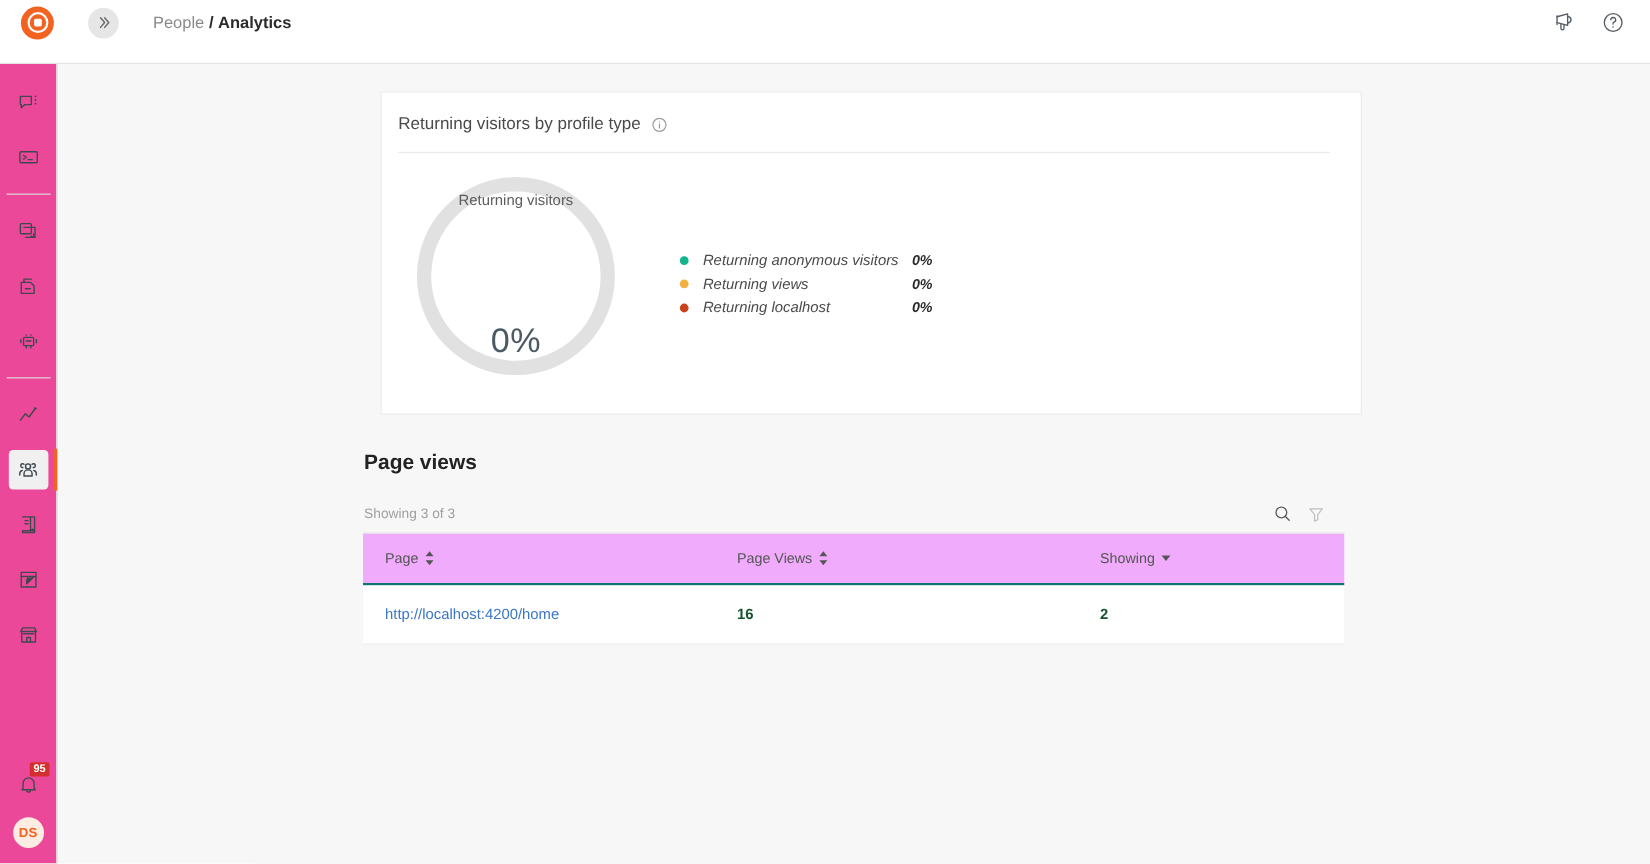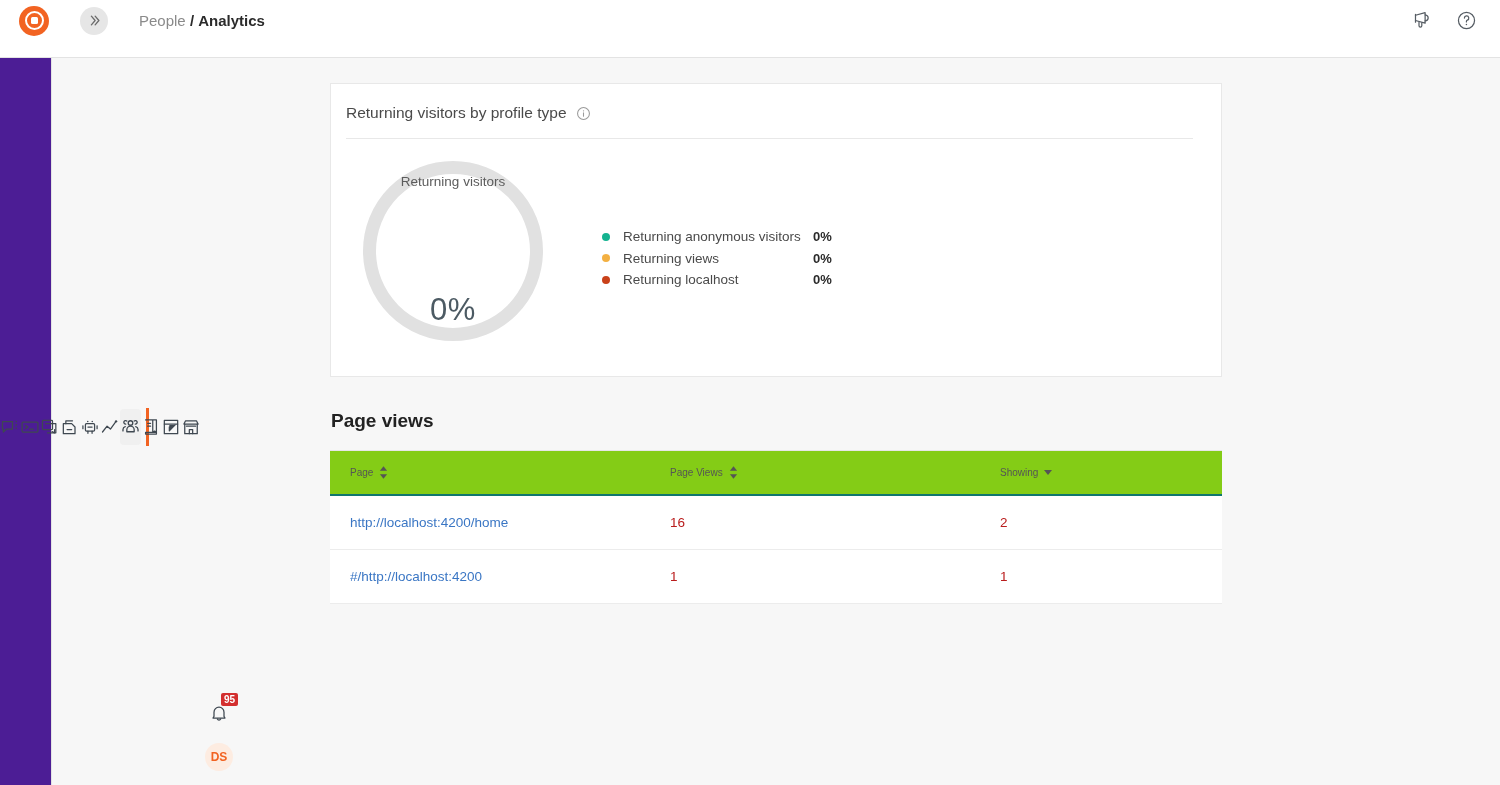--- a/index.html
+++ b/index.html
@@ -46,23 +46,23 @@
   .topbar-spacer { flex: 1 1 auto; }
   .topbar-icons { display: flex; align-items: center; gap: 20px; }
   .topbar-icon { width: 24px; height: 24px; color: #555c63; cursor: pointer; display:flex; align-items:center; justify-content:center;}
 
   
   .body-row { flex: 1 1 auto; display: flex; min-height: 0; }
 
   
   .sidebar {
     width: 52px; min-width: 52px;
-    background: #4c1d95;
+    background: #ec4899;
     border-right: 1px solid #e3e3e3;
-    display: flex; flex-direction: row; align-items: center;
+    display: flex; flex-direction: column; align-items: center;
     padding-top: 10px;
     position: relative;
   }
   .side-item {
     width: 36px; height: 36px;
     display: flex; align-items: center; justify-content: center;
     margin: 7px 0; border-radius: 4px; cursor: pointer;
     color: #3f4851; position: relative;
   }
   .side-item.active { background: #f0f0f0; }
@@ -88,38 +88,38 @@
 
   
   .content {
     flex: 1 1 auto; background: #f7f7f7;
     overflow: auto; padding-top: 25px;
   }
   .content-inner { width: 892px; margin-left: 278px; }
 
   .card {
     background: #ffffff; border: 1px solid #e8e8e8;
-    width: 892px; height: 294px; padding: 20px 26px 0 15px;
+    width: 892px; height: 294px; padding: 20px 26px 0 15px; margin-left: 16px;
   }
   .card-title-row { display: flex; align-items: center; gap: 9px; padding: 0 0 16px 0; }
   .card-title { font-size: 15.5px; color: #4a4a4a; }
   .info-icon { width: 15px; height: 15px; color: #9a9a9a; cursor: pointer; display:flex;}
   .card-divider { height: 1px; background: #e8e8e8; width: 847px; }
 
   .chart-row { display: flex; align-items: flex-start; padding-top: 22px; }
   .donut {
     width: 180px; height: 180px; border-radius: 50%;
     border: 13px solid #e1e1e1;
     display: flex; flex-direction: column; align-items: center; justify-content: space-between;
     margin-left: 17px; flex: 0 0 auto;
   }
   .donut-label { font-size: 13.5px; color: #5c5c5c; }
   .donut-value { font-size: 31px; color: #4c5a63; font-weight: normal; margin-top: 2px; letter-spacing: 0.5px; }
 
-  .legend { margin-left: 59px; margin-top: 65px; }
+  .legend { margin-left: 59px; margin-top: 65px; font-style: italic; }
   .legend-row { display: flex; align-items: center; height: 21.5px; }
   .legend-dot { width: 8px; height: 8px; border-radius: 50%; flex: 0 0 auto; }
   .legend-label { font-size: 13.5px; color: #4a4a4a; margin-left: 13px; width: 190px; }
   .legend-value { font-size: 13px; color: #2b2b2b; font-weight: bold; }
 
   
   .section-title {
     font-size: 19px; font-weight: bold; color: #222; margin-top: 33px; padding-left: 1px;
   }
   .table-wrap { margin-top: 18px; width: 892px; }
@@ -127,38 +127,38 @@
     display: flex; align-items: center; height: 34px; padding: 0 16px 0 1px;
   }
   .showing { font-size: 12.5px; color: #a0a0a0; }
   .toolbar-spacer { flex: 1 1 auto; }
   .tool-icon { width: 20px; height: 20px; display:flex; align-items:center; justify-content:center; cursor: pointer; margin-left: 10px; }
   .tool-icon.search { color: #5a5a5a; }
   .tool-icon.filter { color: #c0c0c0; }
 
   table { border-collapse: collapse; width: 892px; table-layout: fixed; }
   thead th {
-    font-size: 10px; color: #555; font-weight: normal;
+    font-size: 13px; color: #555; font-weight: normal;
     text-align: left; padding: 15px 0 15px 0; border-top: 1px solid #e6e6e6;
-    background: #84cc16; cursor: pointer;
+    background: #f0abfc; cursor: pointer;
   }
   th .th-inner { display: inline-flex; align-items: center; gap: 6px; }
   .sort-both { display: inline-flex; flex-direction: column; line-height: 0; color: #555; }
   .caret-down { width: 0; height: 0; border-left: 4px solid transparent; border-right: 4px solid transparent; border-top: 5px solid #555; }
   tbody tr { background: #ffffff; }
   tbody td {
     font-size: 13.5px; color: #333; padding: 19px 0;
     border-top: 1px solid #ececec; border-bottom: 1px solid #ececec;
   }
   tbody tr:first-child td { border-top: 2px solid #0f766e; }
   td.page-cell a { color: #3a76c4; text-decoration: none; font-size: 13.5px; cursor: pointer; }
   .col-page { width: 340px; padding-left: 20px !important; }
   .col-views { width: 330px; }
   .col-visitors { width: 222px; }
-  td.num { color: #b91c1c; }
+  td.num { color: #14532d; font-weight: bold; }
   .table-bottom-pad { height: 60px; }
 </style>
 </head>
 <body>
 
 <div class="app">
 
   <div class="topbar">
     <div class="logo">
       <div class="logo-ring">
@@ -349,20 +349,35 @@
                 <span class="legend-label">Returning localhost</span>
                 <span class="legend-value">0%</span>
               </div>
             </div>
           </div>
         </div>
 
         <div class="section-title">Page views</div>
 
         <div class="table-wrap">
+          <div class="table-toolbar">
+            <span class="showing">Showing 3 of 3</span>
+            <span class="toolbar-spacer"></span>
+            <span class="tool-icon search">
+              <svg width="18" height="18" viewBox="0 0 24 24" fill="none" stroke="currentColor" stroke-width="1.6" stroke-linecap="round">
+                <circle cx="10.5" cy="10.5" r="6.5"></circle>
+                <line x1="15.3" y1="15.3" x2="20" y2="20"></line>
+              </svg>
+            </span>
+            <span class="tool-icon filter">
+              <svg width="17" height="17" viewBox="0 0 24 24" fill="none" stroke="currentColor" stroke-width="1.6" stroke-linecap="round" stroke-linejoin="round">
+                <path d="M4 5h16l-6 7.5V19l-4 2v-8.5z"></path>
+              </svg>
+            </span>
+          </div>
 
           <table>
             <thead>
               <tr>
                 <th class="col-page">
                   <span class="th-inner">
                     <span>Page</span>
                     <span class="sort-both">
                       <svg width="9" height="13" viewBox="0 0 10 14" fill="currentColor">
                           <polygon points="5,0 9,5 1,5"></polygon>
@@ -391,27 +406,20 @@
               </tr>
             </thead>
             <tbody>
               <tr>
                 <td class="col-page page-cell">
                   <a>http://localhost:4200/home</a>
                 </td>
                 <td class="col-views num">16</td>
                 <td class="col-visitors num">2</td>
               </tr>
-              <tr>
-                <td class="col-page page-cell">
-                  <a>#/http://localhost:4200</a>
-                </td>
-                <td class="col-views num">1</td>
-                <td class="col-visitors num">1</td>
-              </tr>
             </tbody>
           </table>
           <div class="table-bottom-pad"></div>
         </div>
 
       </div>
     </div>
   </div>
 </div>
 

